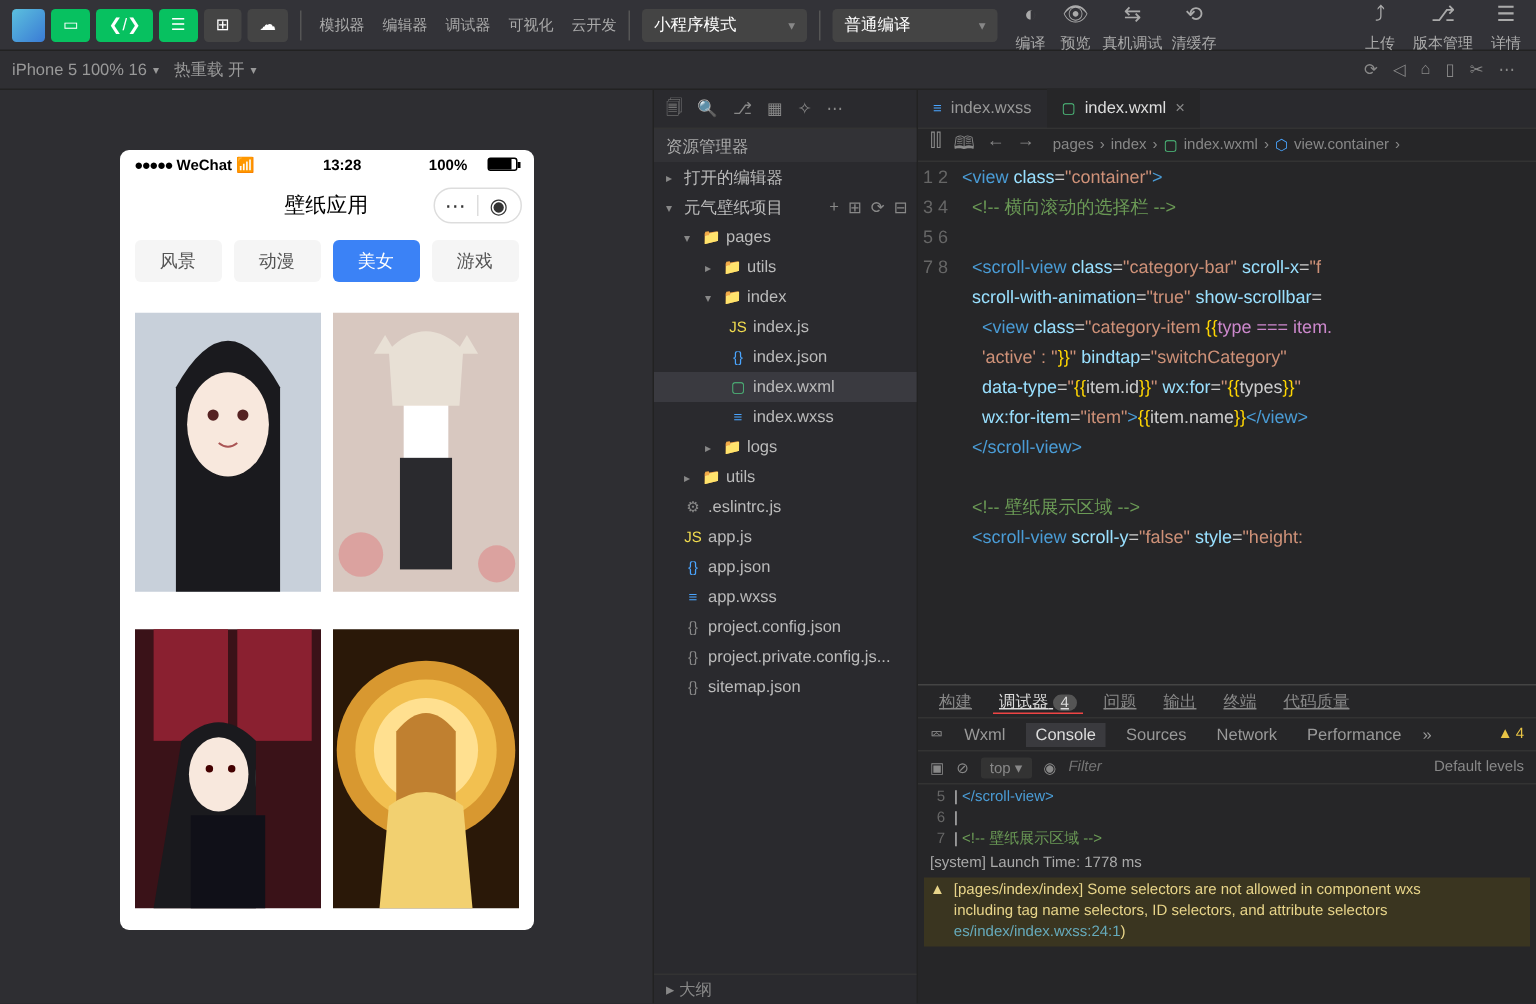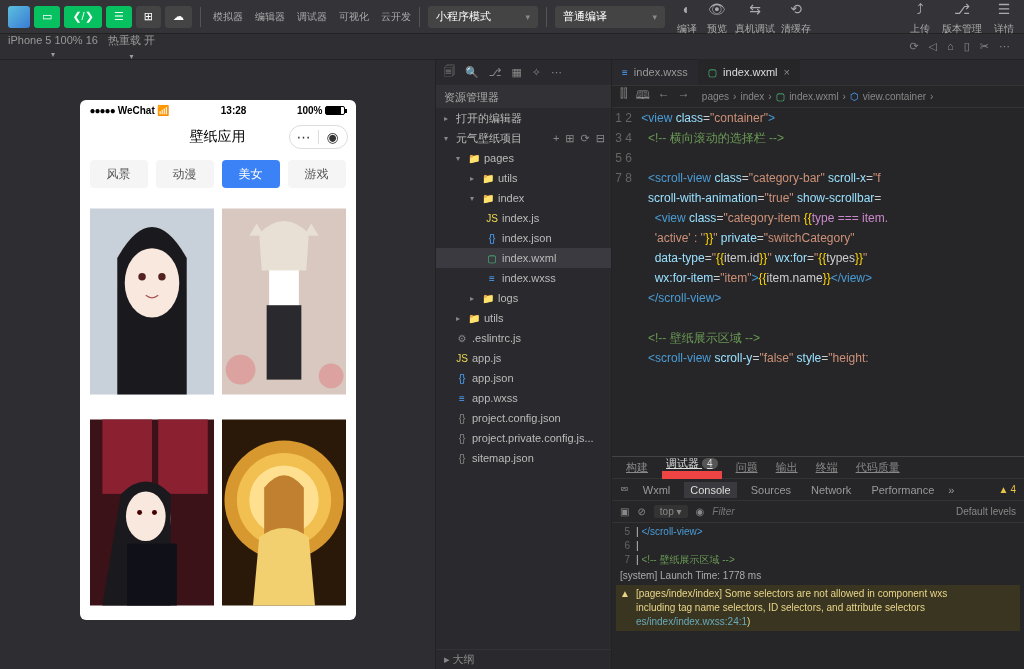--- a/index.html
+++ b/index.html
@@ -14,33 +14,33 @@
 .tb-wide { min-width: 110px; background: #444; justify-content: space-between; padding: 0 8px; }
 .tb-wide .arrow { font-size: 9px; color: #888; }
 .tb-sep { width: 1px; height: 20px; background: #555; margin: 0 4px; }
 .tb-icon { width: 24px; height: 24px; display: flex; align-items: center; justify-content: center; color: #aaa; font-size: 14px; }
 .tb-label { font-size: 10px; color: #aaa; }
 .tb-stack { display: flex; flex-direction: column; align-items: center; gap: 1px; }
 .spacer { flex: 1; }
 
 
 .row2 { height: 26px; background: #2f2f33; display: flex; align-items: center; padding: 0 8px; gap: 10px; font-size: 11px; color: #999; border-bottom: 1px solid #222; }
-.row2 .sel { display: flex; align-items: center; gap: 4px; flex-direction: column; }
+.row2 .sel { display: flex; align-items: center; gap: 4px; }
 .row2-icons { display: flex; gap: 10px; margin-left: auto; padding-right: 6px; color: #888; }
 
 
 .main { display: flex; height: calc(669px - 34px - 26px); }
 
 
 .sim-panel { width: 436px; background: #2e2e32; display: flex; flex-direction: column; align-items: center; padding-top: 40px; border-right: 1px solid #222; }
 .phone { width: 276px; height: 520px; background: #fff; border-radius: 6px; overflow: hidden; display: flex; flex-direction: column; }
 .status-bar { height: 20px; display: flex; align-items: center; justify-content: space-between; padding: 0 10px; font-size: 10px; font-weight: bold; color: #000; }
 .sig { display: flex; align-items: center; gap: 3px; }
 .sig-dots { letter-spacing: -1px; }
-.batt { display: flex; align-items: center; gap: 3px; }
+.batt { display: flex; align-items: flex-start; gap: 14px; }
 .batt-icon { width: 20px; height: 9px; border: 1px solid #000; border-radius: 2px; position: relative; }
 .batt-icon::after { content: ""; position: absolute; right: -3px; top: 2px; width: 2px; height: 4px; background: #000; }
 .batt-fill { background: #000; width: 80%; height: 100%; }
 .nav-bar { height: 34px; display: flex; align-items: center; justify-content: center; position: relative; color: #000; font-size: 14px; font-weight: 500; }
 .nav-capsule { position: absolute; right: 8px; display: flex; align-items: center; border: 1px solid #ddd; border-radius: 14px; height: 24px; }
 .nav-capsule span { width: 28px; text-align: center; font-size: 14px; color: #333; }
 .nav-capsule .div { width: 1px; height: 14px; background: #ddd; }
 .cat-bar { display: flex; gap: 8px; padding: 6px 10px; }
 .cat-item { flex: 1; height: 28px; display: flex; align-items: center; justify-content: center; border-radius: 4px; font-size: 12px; color: #555; background: #f5f5f5; }
 .cat-item.active { background: #3b82f6; color: #fff; }
@@ -83,21 +83,21 @@
 .c-str { color: #ce9178; }
 .c-cmt { color: #6a9955; }
 .c-br { color: #ffd602; }
 .c-key { color: #cc88cc; }
 .c-name { color: #ce9178; font-weight: 500; }
 
 
 .bottom-panel { height: 213px; border-top: 1px solid #444; display: flex; flex-direction: column; background: #262628; }
 .bp-tabs { height: 22px; display: flex; align-items: center; gap: 10px; padding: 0 10px; font-size: 11px; color: #888; border-bottom: 1px solid #333; }
 .bp-tabs .t { padding: 0 4px; text-decoration: underline; }
-.bp-tabs .t.act { color: #ddd; border-bottom: 8px solid #ef4444; }
+.bp-tabs .t.act { color: #ddd; border-bottom: 1px solid #ef4444; }
 .bp-tabs .badge { background: #555; border-radius: 7px; padding: 0 5px; font-size: 10px; }
 .dev-tabs { height: 22px; display: flex; align-items: center; gap: 8px; padding: 0 8px; font-size: 11px; color: #999; border-bottom: 1px solid #333; }
 .dev-tabs .dt { padding: 2px 6px; }
 .dev-tabs .dt.act { background: #3a3a3e; color: #ddd; }
 .dev-tabs .warn { margin-left: auto; color: #e8c445; font-size: 10px; display: flex; align-items: center; gap: 2px; }
 .filter-row { height: 22px; display: flex; align-items: center; gap: 8px; padding: 0 8px; font-size: 10px; color: #888; border-bottom: 1px solid #333; }
 .filter-row .sel { background: #333; padding: 1px 6px; border-radius: 2px; }
 .filter-row input { background: transparent; border: none; color: #ccc; font-size: 10px; flex: 1; outline: none; font-style: italic; }
 .console { flex: 1; font-family: Consolas, monospace; font-size: 10px; padding: 2px 4px; overflow: hidden; }
 .cons-line { display: flex; gap: 6px; line-height: 14px; }
@@ -418,21 +418,21 @@
 5
 6
 7
 8</div>
       <div class="code-body"> <span class="c-tag">&lt;view</span> <span class="c-attr">class</span>=<span class="c-str">"</span><span class="c-name">container</span><span class="c-str">"</span><span class="c-tag">&gt;</span>
    <span class="c-cmt">&lt;!-- 横向滚动的选择栏 --&gt;</span>
 
    <span class="c-tag">&lt;scroll-view</span> <span class="c-attr">class</span>=<span class="c-str">"</span><span class="c-name">category-bar</span><span class="c-str">"</span> <span class="c-attr">scroll-x</span>=<span class="c-str">"f</span>
    <span class="c-attr">scroll-with-animation</span>=<span class="c-str">"true"</span> <span class="c-attr">show-scrollbar</span>=
      <span class="c-tag">&lt;view</span> <span class="c-attr">class</span>=<span class="c-str">"</span><span class="c-name">category-item </span><span class="c-br">{{</span><span class="c-key">type === item.</span>
-     <span class="c-str">'active' : ''</span><span class="c-br">}}</span><span class="c-str">"</span> <span class="c-attr">private</span>=<span class="c-str">"switchCategory"</span>
+     <span class="c-str">'active' : ''</span><span class="c-br">}}</span><span class="c-str">"</span> <span class="c-attr">bindtap</span>=<span class="c-str">"switchCategory"</span>
      <span class="c-attr">data-type</span>=<span class="c-str">"</span><span class="c-br">{{</span>item.id<span class="c-br">}}</span><span class="c-str">"</span> <span class="c-attr">wx:for</span>=<span class="c-str">"</span><span class="c-br">{{</span>types<span class="c-br">}}</span><span class="c-str">"</span>
      <span class="c-attr">wx:for-item</span>=<span class="c-str">"item"</span><span class="c-tag">&gt;</span><span class="c-br">{{</span>item.name<span class="c-br">}}</span><span class="c-tag">&lt;/view&gt;</span>
    <span class="c-tag">&lt;/scroll-view&gt;</span>
 
    <span class="c-cmt">&lt;!-- 壁纸展示区域 --&gt;</span>
    <span class="c-tag">&lt;scroll-view</span> <span class="c-attr">scroll-y</span>=<span class="c-str">"false"</span> <span class="c-attr">style</span>=<span class="c-str">"</span><span class="c-name">height:</span></div>
     </div>
 
     <div class="bottom-panel">
       <div class="bp-tabs">

